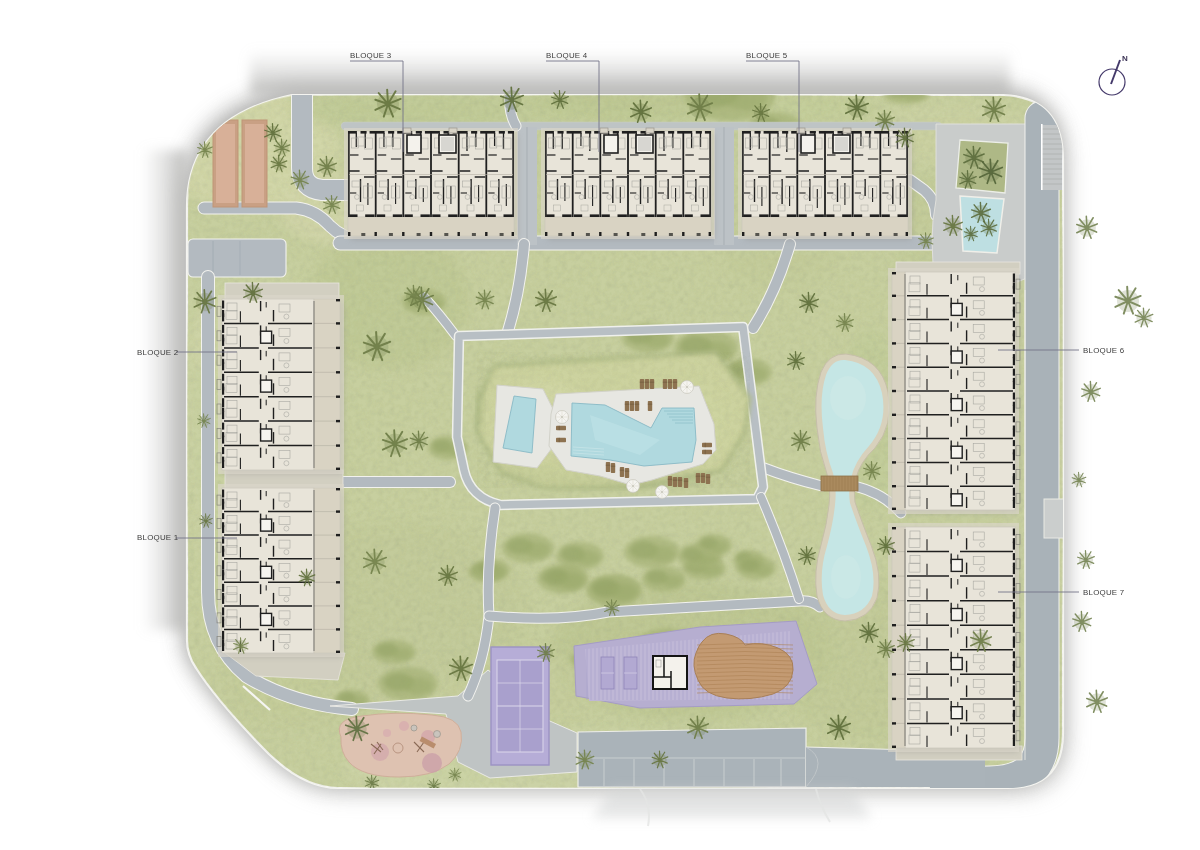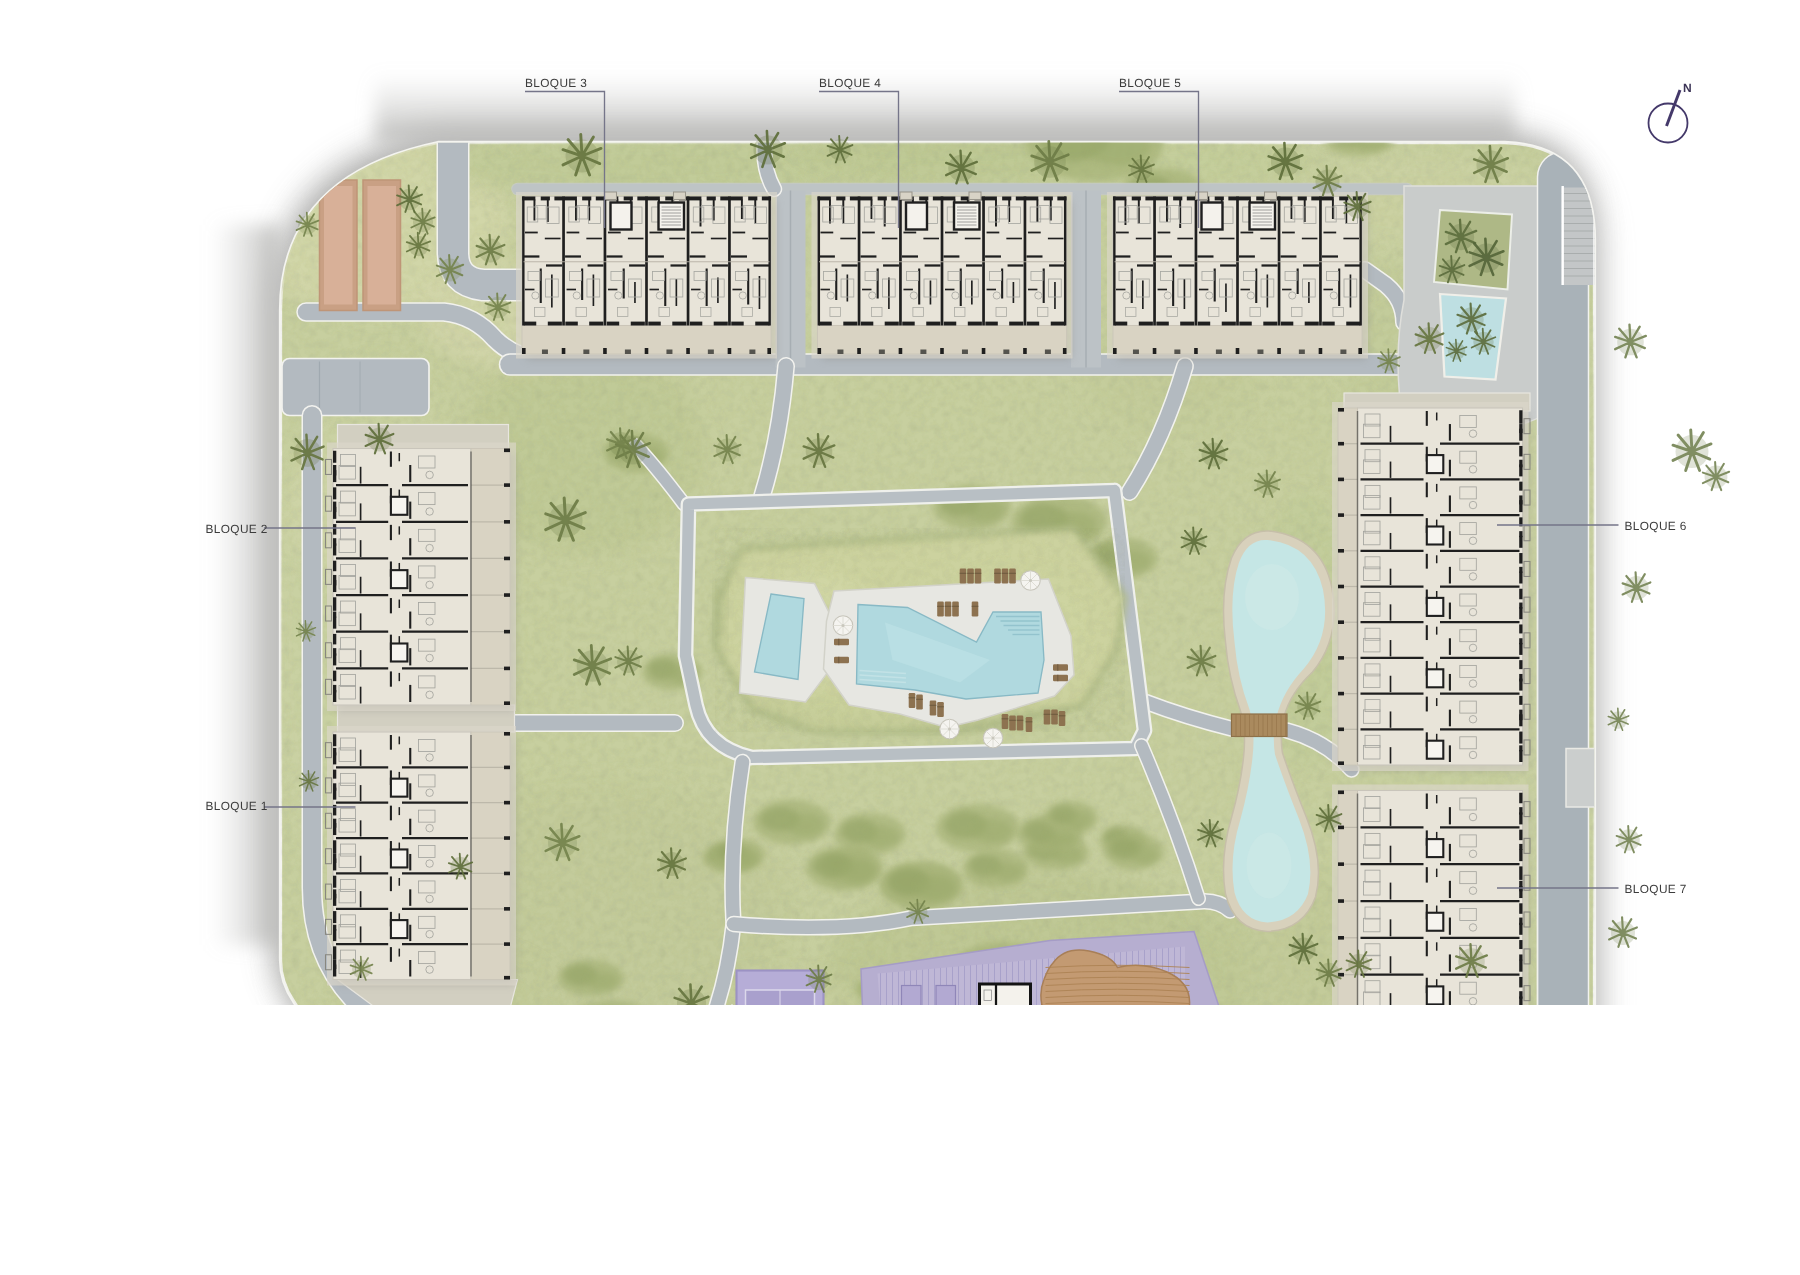--- a/index.html
+++ b/index.html
@@ -1,15 +1,15 @@
 <!DOCTYPE html>
 <html><head><meta charset="utf-8"><title>Site Plan</title>
 <style>
  html,body{margin:0;padding:0;background:#fff;}
- #wrap{width:1200px;height:670px;overflow:hidden;position:relative;font-family:"Liberation Sans",sans-serif;}
+ #wrap{width:1200px;height:850px;overflow:hidden;position:relative;font-family:"Liberation Sans",sans-serif;}
 </style></head>
 <body>
 <div id="wrap">
 <svg width="1200" height="850" viewBox="0 0 1200 850" xmlns="http://www.w3.org/2000/svg">
 <defs>
 <filter id="soft" x="-60%" y="-60%" width="220%" height="220%">
           <feGaussianBlur stdDeviation="6"></feGaussianBlur>
         </filter>
 <filter id="soft2" x="-60%" y="-60%" width="220%" height="220%">
           <feGaussianBlur stdDeviation="2.2"></feGaussianBlur>

